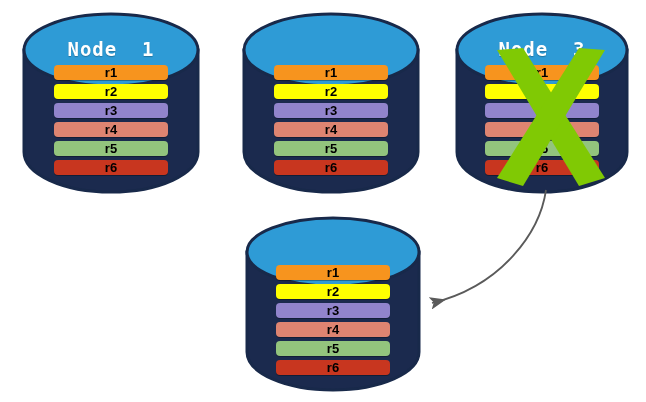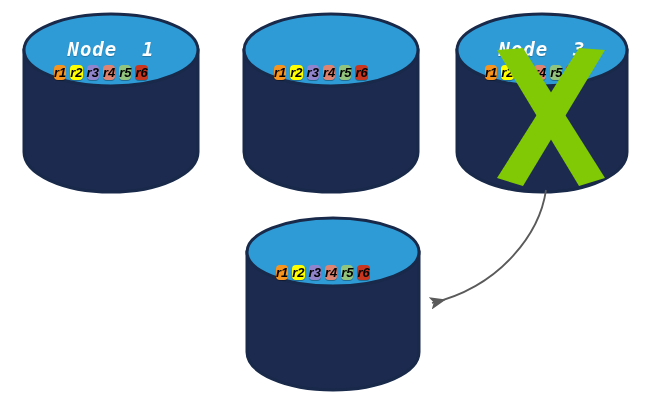--- a/index.html
+++ b/index.html
@@ -9,21 +9,20 @@
   }
   body {
     font-family: "Liberation Sans", sans-serif;
   }
   #canvas {
     position: relative;
     width: 646px;
     height: 402px;
     background: #ffffff;
     overflow: hidden;
-    font-style: italic;
   }
   .node {
     position: absolute;
   }
   .node svg {
     display: block;
     overflow: visible;
   }
   .node-title {
     position: absolute;
@@ -35,21 +34,22 @@
     font-weight: bold;
     font-size: 19px;
     letter-spacing: 1px;
     text-shadow: 0 1px 1px rgba(0,0,0,0.25);
     pointer-events: none;
     white-space: pre;
   }
   .rows {
     position: absolute;
     display: flex;
-    flex-direction: row;
+    flex-direction: column;
+    justify-content: flex-end;
   }
   .row {
     position: relative;
     border-radius: 4px;
     text-align: center;
     color: #000000;
     font-family: "Liberation Sans", sans-serif;
     font-weight: bold;
     font-size: 13px;
     line-height: 15px;

